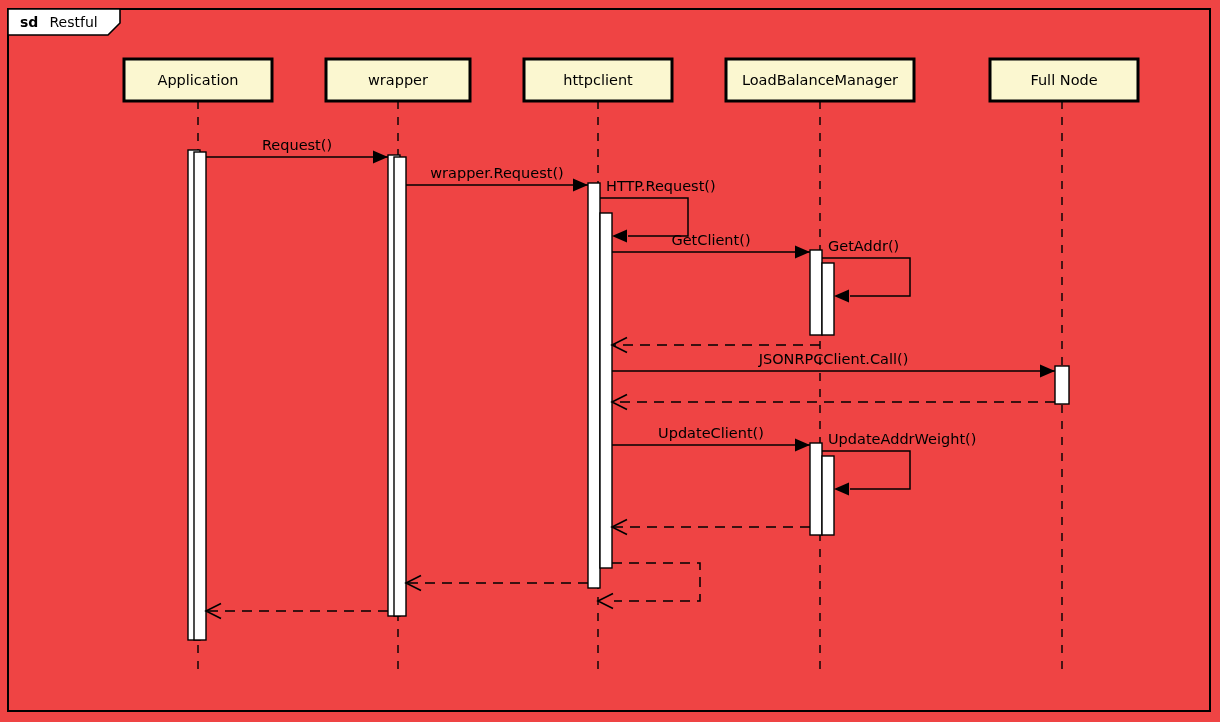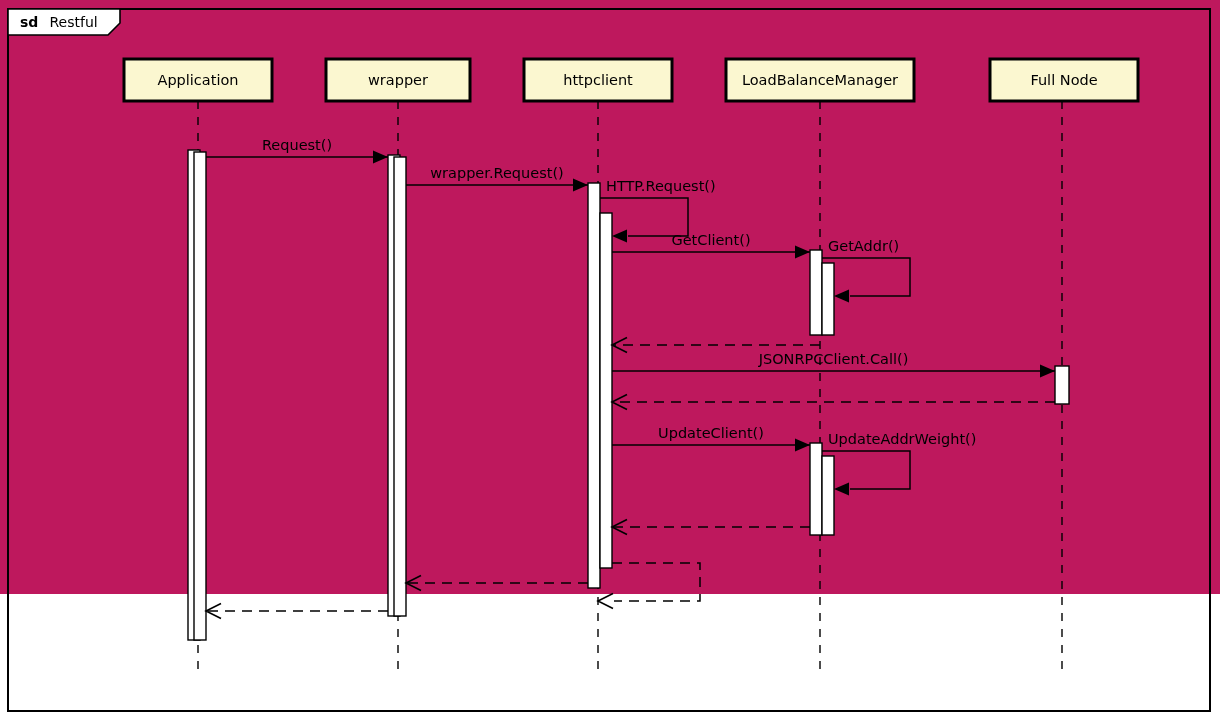--- a/index.html
+++ b/index.html
@@ -10,22 +10,22 @@
   }
   body {
     font-family: "DejaVu Sans", "Liberation Sans", sans-serif;
     width: 1220px;
     height: 722px;
     overflow: hidden;
   }
   #stage {
     position: relative;
     width: 1220px;
-    height: 594px;
-    background: #be185d;
+    height: 722px;
+    background: #ef4444;
   }
   #diagram-svg {
     display: block;
     position: absolute;
     left: 0;
     top: 0;
   }
   .frame-rect {
     fill: none;
     stroke: #000000;

